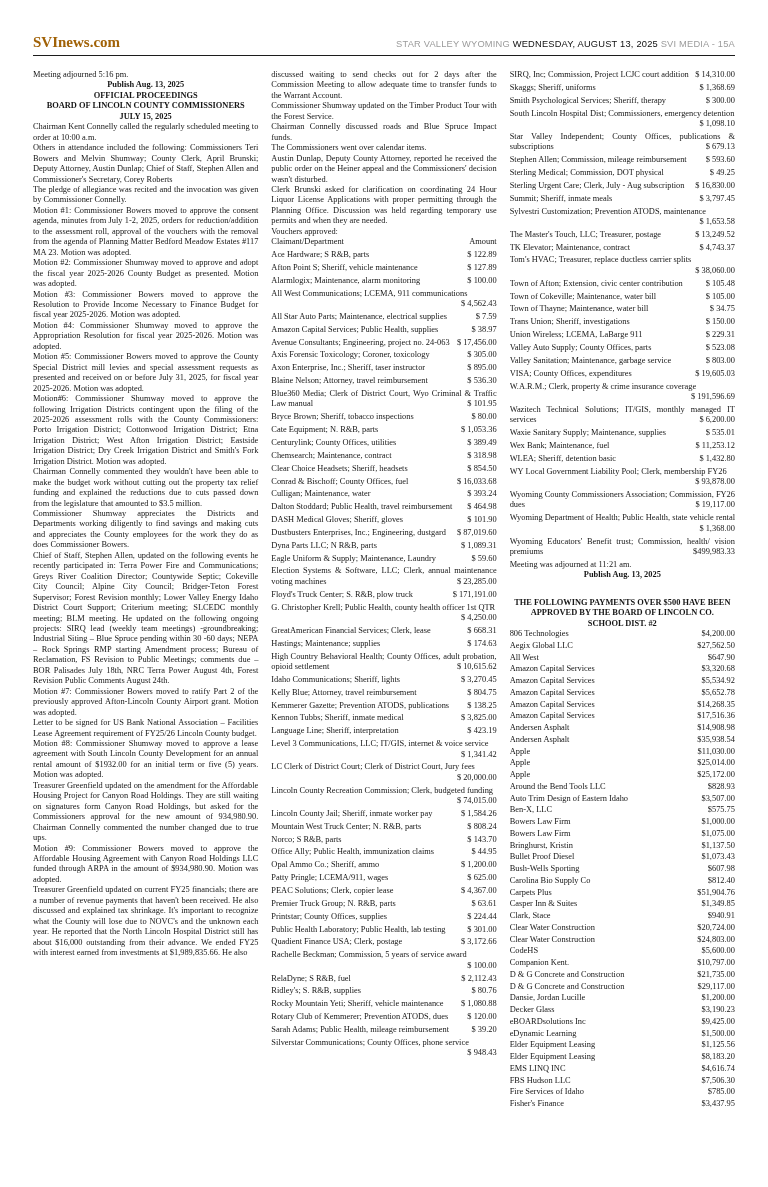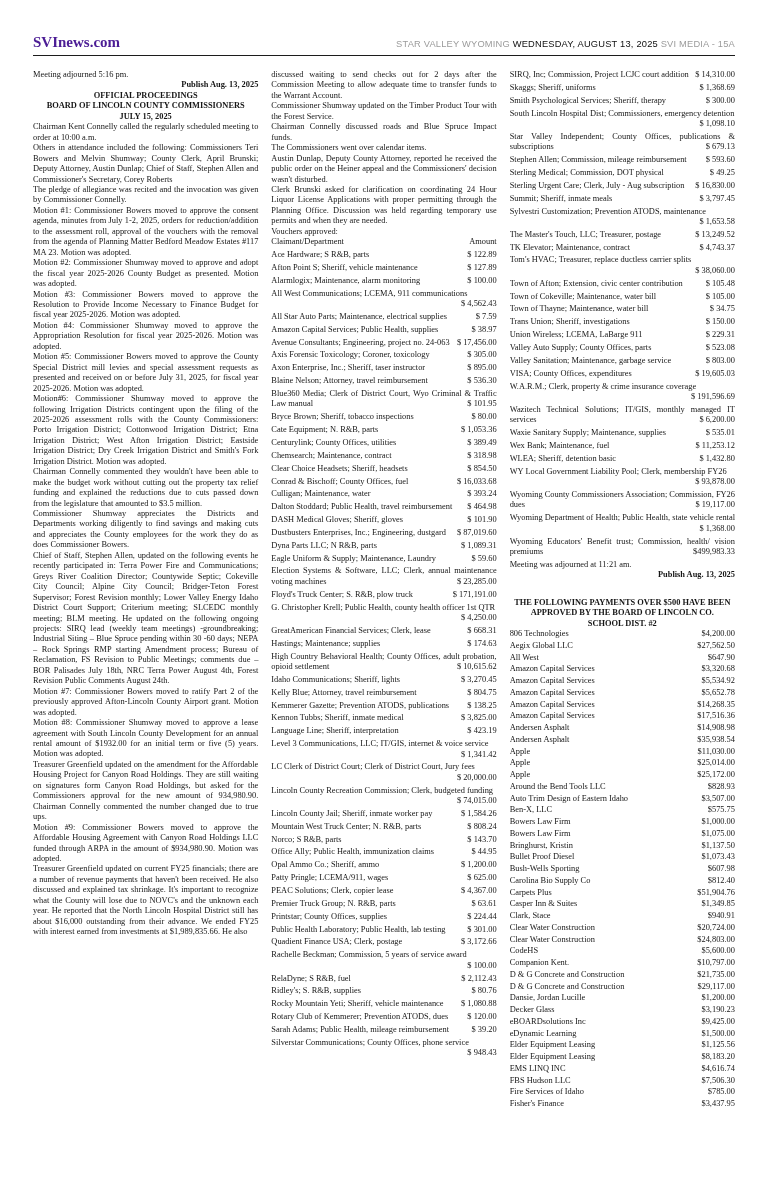--- a/index.html
+++ b/index.html
@@ -5,28 +5,28 @@
   html,body { margin:0; padding:0; background:#ffffff; }
   .page {
     width:768px; height:1187px; box-sizing:border-box;
     padding:34px 33px 0 33px; background:#ffffff; overflow:hidden;
     font-family:"Liberation Serif", serif; color:#161616;
   }
   .masthead {
     display:flex; justify-content:space-between; align-items:baseline;
     border-bottom:1.6px solid #1c1c1c; padding-bottom:4px;
   }
-  .site { font-family:"Liberation Serif", serif; font-weight:bold; font-size:15px; color:#4c1d95; }
+  .site { font-family:"Liberation Serif", serif; font-weight:bold; font-size:15px; color:#a16207; }
   .hdr-right { font-family:"Liberation Sans", sans-serif; font-size:9.3px; font-weight:normal; color:#9b9b9b; letter-spacing:0.2px; }
   .hdr-right .hdr-date { color:#0f0f0f; }
   .cols { display:flex; gap:13px; margin-top:14px; }
   .col { flex:1 1 0; min-width:0; font-size:8.4px; line-height:10.45px; text-align:justify; }
   .col p { margin:0; }
   p.heading { text-align:center; font-weight:bold; }
-  p.publish { text-align:right; font-weight:bold; }
+  p.publish { text-align:center; font-weight:bold; }
   .vrow { overflow:hidden; margin-bottom:2.4px; }
   .vrow.ledger { margin-bottom:1.3px; }
   .vamt { float:right; padding-left:4px; }
   .gap { height:17px; }
 </style>
 </head>
 <body>
 
 <div class="page">
   <div class="masthead">
@@ -46,20 +46,21 @@
         <p class="p">Motion #1:  Commissioner Bowers moved to approve the consent agenda, minutes from July 1-2, 2025, orders for reduction/addition to the assessment roll, approval of the vouchers with the removal from the agenda of Planning Matter Bedford Meadow Estates #117 MA 23. Motion was adopted.</p>
         <p class="p">Motion #2:  Commissioner Shumway moved to approve and adopt the fiscal year 2025-2026 County Budget as presented.  Motion was adopted.</p>
         <p class="p">Motion #3:  Commissioner Bowers moved to approve the Resolution to Provide Income Necessary to Finance Budget for fiscal year 2025-2026.  Motion was adopted.</p>
         <p class="p">Motion #4:  Commissioner Shumway moved to approve the Appropriation Resolution for fiscal year 2025-2026. Motion was adopted.</p>
         <p class="p">Motion #5:  Commissioner Bowers moved to approve the County Special District mill levies and special assessment requests as presented and received on or before July 31, 2025, for fiscal year 2025-2026.  Motion was adopted.</p>
         <p class="p">Motion#6:  Commissioner Shumway moved to approve the following Irrigation Districts contingent upon the filing of the 2025-2026 assessment rolls with the County Commissioners:  Porto Irrigation District; Cottonwood Irrigation District; Etna Irrigation District; West Afton Irrigation District; Eastside Irrigation District; Dry Creek Irrigation District and Smith's Fork Irrigation District. Motion was adopted.</p>
         <p class="p">Chairman Connelly commented they wouldn't have been able to make the budget work without cutting out the property tax relief funding and explained the reductions due to cuts passed down from the legislature that amounted to $3.5 million.</p>
         <p class="p">Commissioner Shumway appreciates the Districts and Departments working diligently to find savings and making cuts and appreciates the County employees for the work they do as does Commissioner Bowers.</p>
         <p class="p">Chief of Staff, Stephen Allen, updated on the following events he recently participated in:  Terra Power Fire and Communications; Greys River Coalition Director; Countywide Septic; Cokeville City Council; Alpine City Council; Bridger-Teton Forest Supervisor; Forest Revision monthly; Lower Valley Energy Idaho District Court Support; Criterium meeting; SLCEDC monthly meeting; BLM meeting.  He updated on the following ongoing projects: SIRQ lead (weekly team meetings) -groundbreaking; Industrial Siting – Blue Spruce pending within 30 -60 days; NEPA – Rock Springs RMP starting Amendment process; Bureau of Reclamation, FS Revision to Public Meetings; comments due – BOR Palisades July 18th, NRC Terra Power August 4th, Forest Revision Public Comments August 24th.</p>
         <p class="p">    Motion #7:  Commissioner Bowers moved to ratify Part 2 of the previously approved Afton-Lincoln County Airport grant.  Motion was adopted.</p>
+        <p class="p">Letter to be signed for US Bank National Association – Facilities Lease Agreement requirement of FY25/26 Lincoln County budget.</p>
         <p class="p">Motion #8:  Commissioner Shumway moved to approve a lease agreement with South Lincoln County Development for an annual rental amount of $1932.00 for an initial term or five (5) years.  Motion was adopted.</p>
         <p class="p">Treasurer Greenfield updated on the amendment for the Affordable Housing Project for Canyon Road Holdings. They are still waiting on signatures form Canyon Road Holdings, but asked for the Commissioners approval for the new amount of 934,980.90.  Chairman Connelly commented the number changed due to true ups.</p>
         <p class="p">Motion #9:  Commissioner Bowers moved to approve the Affordable Housing Agreement with Canyon Road Holdings LLC funded through ARPA in the amount of $934,980.90. Motion was adopted.</p>
         <p class="p">Treasurer Greenfield updated on current FY25 financials; there are a number of revenue payments that haven't been received.  He also discussed and explained tax shrinkage. It's important to recognize what the County will lose due to NOVC's and the unknown each year.  He reported that the North Lincoln Hospital District still has about $16,000 outstanding from their advance.  We ended FY25 with interest earned from investments at $1,989,835.66.  He also</p>
       </div>
       <div class="col">
         <p class="p">discussed waiting to send checks out for 2 days after the Commission Meeting to allow adequate time to transfer funds to the Warrant Account.</p>
         <p class="p">Commissioner Shumway updated on the Timber Product Tour with the Forest Service.</p>
         <p class="p">Chairman Connelly discussed roads and Blue Spruce Impact funds.</p>
         <p class="p">The Commissioners went over calendar items.</p>

